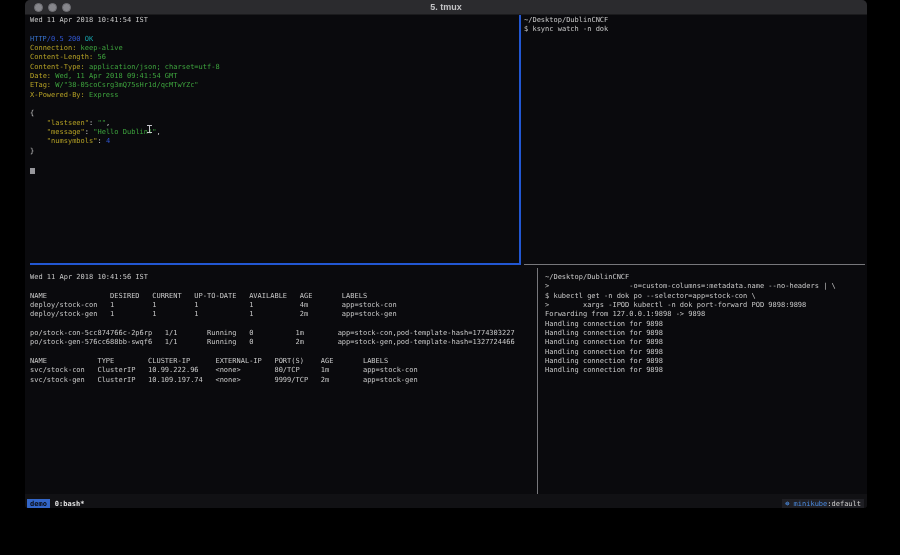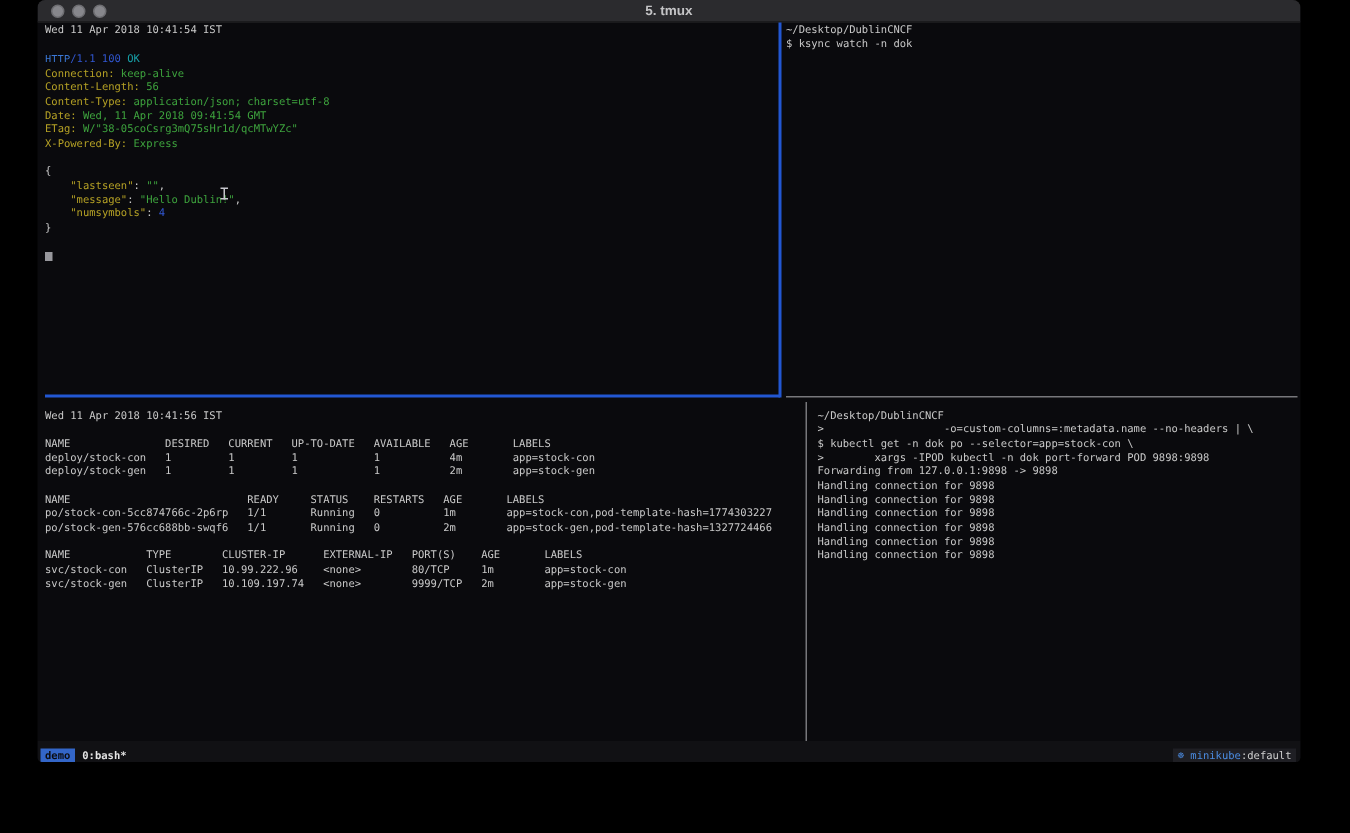--- a/index.html
+++ b/index.html
@@ -64,21 +64,21 @@
       <span class="light"></span>
     </div>
     <div class="wtitle">5. tmux</div>
   </div>
 
   <div class="content">
 
     <div class="pane" style="left:5px;top:1px;width:488px;">
       <div class="line">Wed 11 Apr 2018 10:41:54 IST</div>
       <div class="line"></div>
-      <div class="line"><span class="blu2">HTTP</span><span class="blu">/1.1 100 </span><span class="cyn">OK</span></div>
+      <div class="line"><span class="blu2">HTTP</span><span class="blu">/0.5 200 </span><span class="cyn">OK</span></div>
       <div class="line"><span class="yel">Connection: </span><span class="grn">keep-alive</span></div>
       <div class="line"><span class="yel">Content-Length: </span><span class="grn">56</span></div>
       <div class="line"><span class="yel">Content-Type: </span><span class="grn">application/json; charset=utf-8</span></div>
       <div class="line"><span class="yel">Date: </span><span class="grn">Wed, 11 Apr 2018 09:41:54 GMT</span></div>
       <div class="line"><span class="yel">ETag: </span><span class="grn">W/"38-05coCsrg3mQ75sHr1d/qcMTwYZc"</span></div>
       <div class="line"><span class="yel">X-Powered-By: </span><span class="grn">Express</span></div>
       <div class="line"></div>
       <div class="line">{</div>
       <div class="line"><span class="yel">    "lastseen"</span><span class="wht">: </span><span class="grn">""</span><span class="wht">,</span></div>
       <div class="line"><span class="yel">    "message"</span><span class="wht">: </span><span class="grn">"Hello Dublin!"</span><span class="wht">,</span></div>
@@ -99,21 +99,20 @@
     <div class="div-h-right"></div>
     <div class="div-v-bot"></div>
 
     <div class="pane" style="left:5px;top:258px;width:505px;">
       <div class="line">Wed 11 Apr 2018 10:41:56 IST</div>
       <div class="line"></div>
       <div class="line">NAME               DESIRED   CURRENT   UP-TO-DATE   AVAILABLE   AGE       LABELS</div>
       <div class="line">deploy/stock-con   1         1         1            1           4m        app=stock-con</div>
       <div class="line">deploy/stock-gen   1         1         1            1           2m        app=stock-gen</div>
       <div class="line"></div>
-      <div class="line">NAME                            READY     STATUS    RESTARTS   AGE       LABELS</div>
       <div class="line">po/stock-con-5cc874766c-2p6rp   1/1       Running   0          1m        app=stock-con,pod-template-hash=1774303227</div>
       <div class="line">po/stock-gen-576cc688bb-swqf6   1/1       Running   0          2m        app=stock-gen,pod-template-hash=1327724466</div>
       <div class="line"></div>
       <div class="line">NAME            TYPE        CLUSTER-IP      EXTERNAL-IP   PORT(S)    AGE       LABELS</div>
       <div class="line">svc/stock-con   ClusterIP   10.99.222.96    &lt;none&gt;        80/TCP     1m        app=stock-con</div>
       <div class="line">svc/stock-gen   ClusterIP   10.109.197.74   &lt;none&gt;        9999/TCP   2m        app=stock-gen</div>
     </div>
 
     <div class="pane" style="left:520px;top:258px;width:318px;">
       <div class="line">~/Desktop/DublinCNCF</div>

